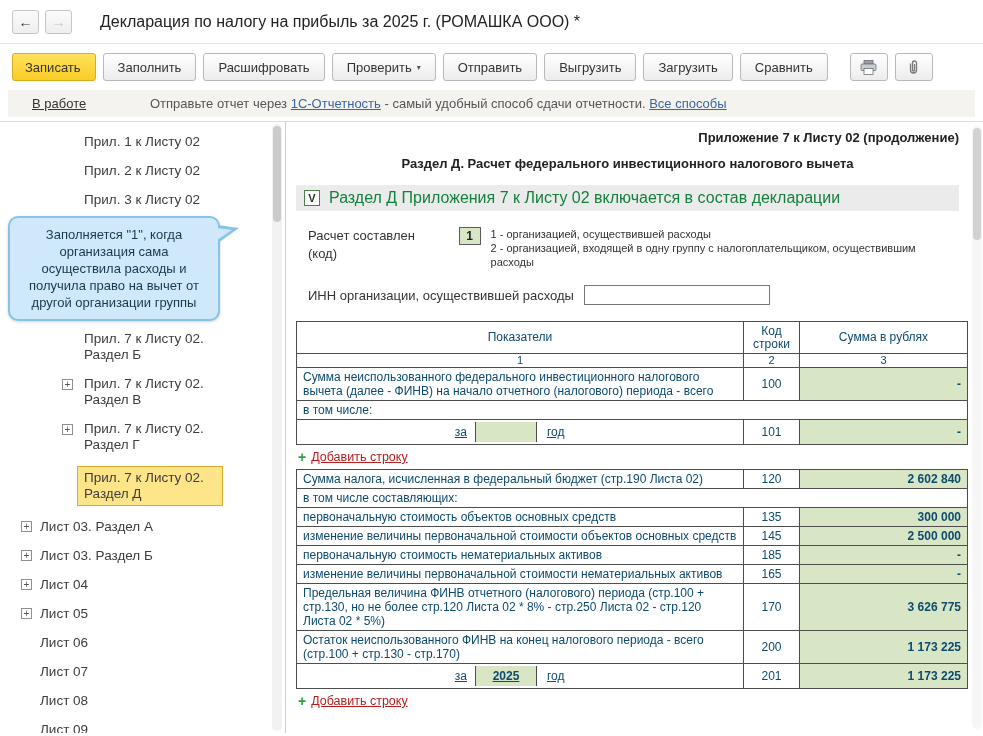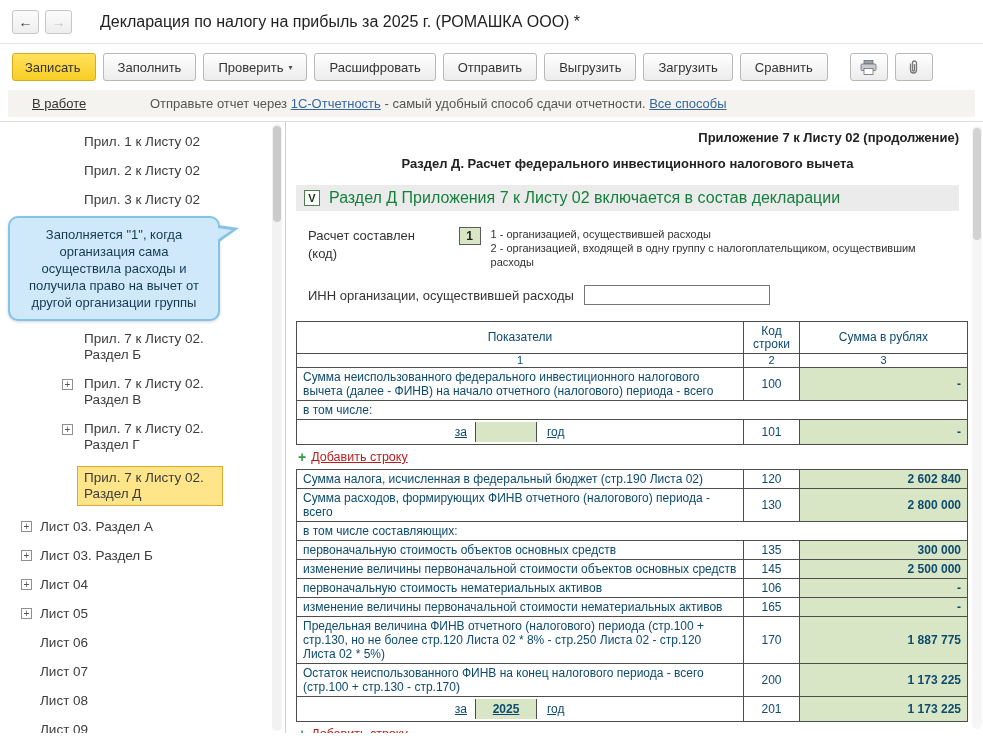--- a/index.html
+++ b/index.html
@@ -104,25 +104,25 @@
   </div>
 
   <div class="toolbar">
     <button class="btn primary">
         <span>Записать</span>
       </button>
     <button class="btn">
         <span>Заполнить</span>
       </button>
     <button class="btn">
+        <span>Расшифровать</span>
+      </button>
+    <button class="btn">
         <span>Проверить</span>
         <span class="caret">▾</span>
-      </button>
-    <button class="btn">
-        <span>Расшифровать</span>
       </button>
     <button class="btn">
         <span>Отправить</span>
       </button>
     <button class="btn">
         <span>Выгрузить</span>
       </button>
     <button class="btn">
         <span>Загрузить</span>
       </button>
@@ -248,51 +248,46 @@
             <col class="c2">
             <col class="c3">
           </colgroup>
         <tbody>
             <tr>
           <td>Сумма налога, исчисленная в федеральный бюджет (стр.190 Листа 02)</td>
           <td class="code">120</td>
           <td class="val">2 602 840</td>
         </tr>
         <tr>
-          <td>Сумма расходов, формирующих ФИНВ отчетного (налогового) периода - всего</td>
-          <td class="code">130</td>
-          <td class="val">2 800 000</td>
-        </tr>
-        <tr>
           <td class="group" colspan="3">в том числе составляющих:</td>
         </tr>
         <tr>
           <td class="sub">первоначальную стоимость объектов основных средств</td>
           <td class="code">135</td>
           <td class="val">300 000</td>
         </tr>
         <tr>
           <td class="sub">изменение величины первоначальной стоимости объектов основных средств</td>
           <td class="code">145</td>
           <td class="val">2 500 000</td>
         </tr>
         <tr>
           <td class="sub">первоначальную стоимость нематериальных активов</td>
-          <td class="code">106</td>
+          <td class="code">185</td>
           <td class="val">-</td>
         </tr>
         <tr>
           <td class="sub">изменение величины первоначальной стоимости нематериальных активов</td>
           <td class="code">165</td>
           <td class="val">-</td>
         </tr>
         <tr>
           <td>Предельная величина ФИНВ отчетного (налогового) периода (стр.100 + стр.130, но не более стр.120 Листа 02 * 8% - стр.250 Листа 02 - стр.120 Листа 02 * 5%)</td>
           <td class="code">170</td>
-          <td class="val">1 887 775</td>
+          <td class="val">3 626 775</td>
         </tr>
         <tr>
           <td>Остаток неиспользованного ФИНВ на конец налогового периода - всего (стр.100 + стр.130 - стр.170)</td>
           <td class="code">200</td>
           <td class="val">1 173 225</td>
         </tr>
         <tr>
           <td class="zatd">
             <div class="zarow">
               <span class="za">за</span>

